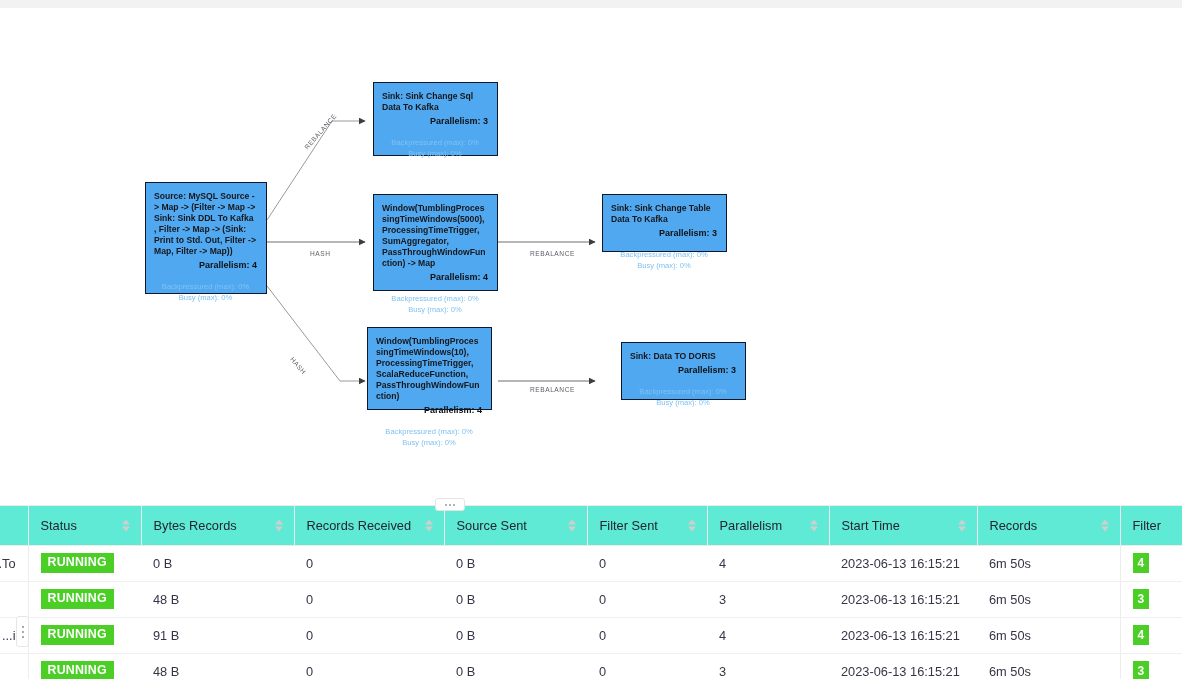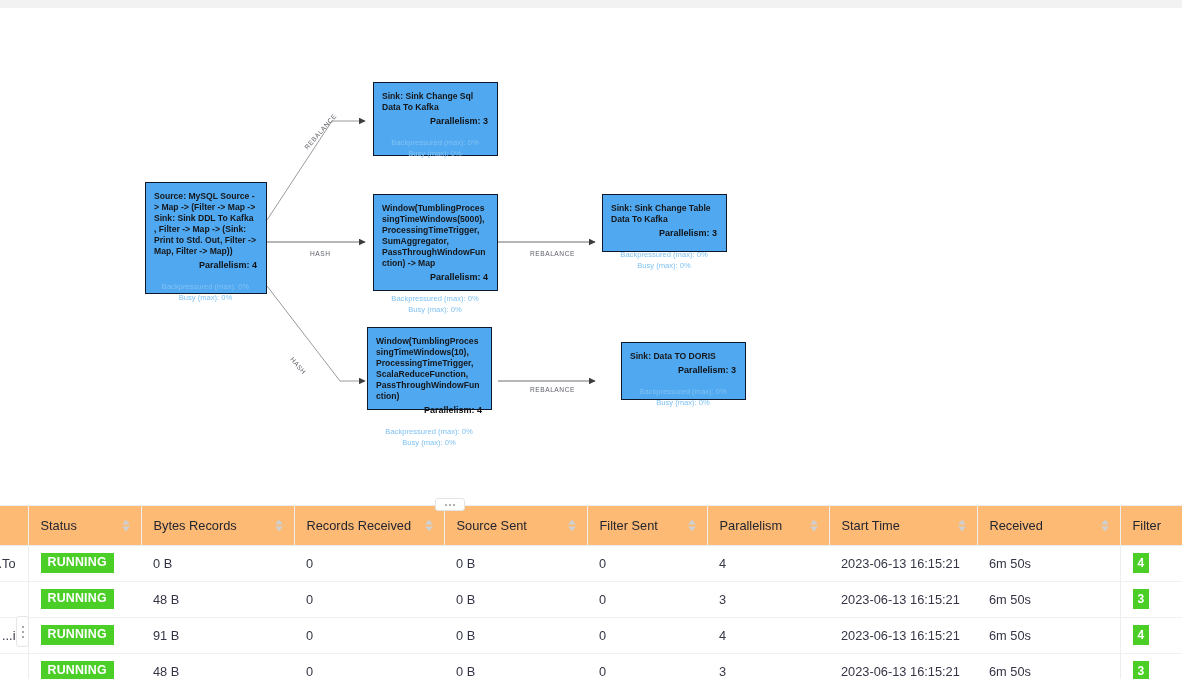--- a/index.html
+++ b/index.html
@@ -104,21 +104,21 @@
     color: #2b2b36;
   }
   table.jobs thead th {
     height: 39px;
     font-weight: normal;
     font-size: 12.8px;
     color: #232530;
     text-align: left;
     padding: 0 12px;
     border-bottom: 1px solid #ececec;
-    background: #fdba74;
+    background: #5eead4;
     position: relative;
     vertical-align: middle;
     white-space: nowrap;
   }
   table.jobs thead th + th { border-left: 1px solid #ededed; }
   th .sorter {
     position: absolute; right: 10px; top: 50%;
     transform: translateY(-50%);
     width: 9px; height: 15px;
     display: flex; flex-direction: column; justify-content: center; gap: 2px;
@@ -331,21 +331,21 @@
               </span>
           </th>
           <th>
             <span>Start Time</span>
             <span class="sorter">
                 <span class="up"></span>
                 <span class="dn"></span>
               </span>
           </th>
           <th>
-            <span>Received</span>
+            <span>Records</span>
             <span class="sorter">
                 <span class="up"></span>
                 <span class="dn"></span>
               </span>
           </th>
           <th>Filter</th>
         </tr>
       </thead>
       <tbody>
         <tr>

